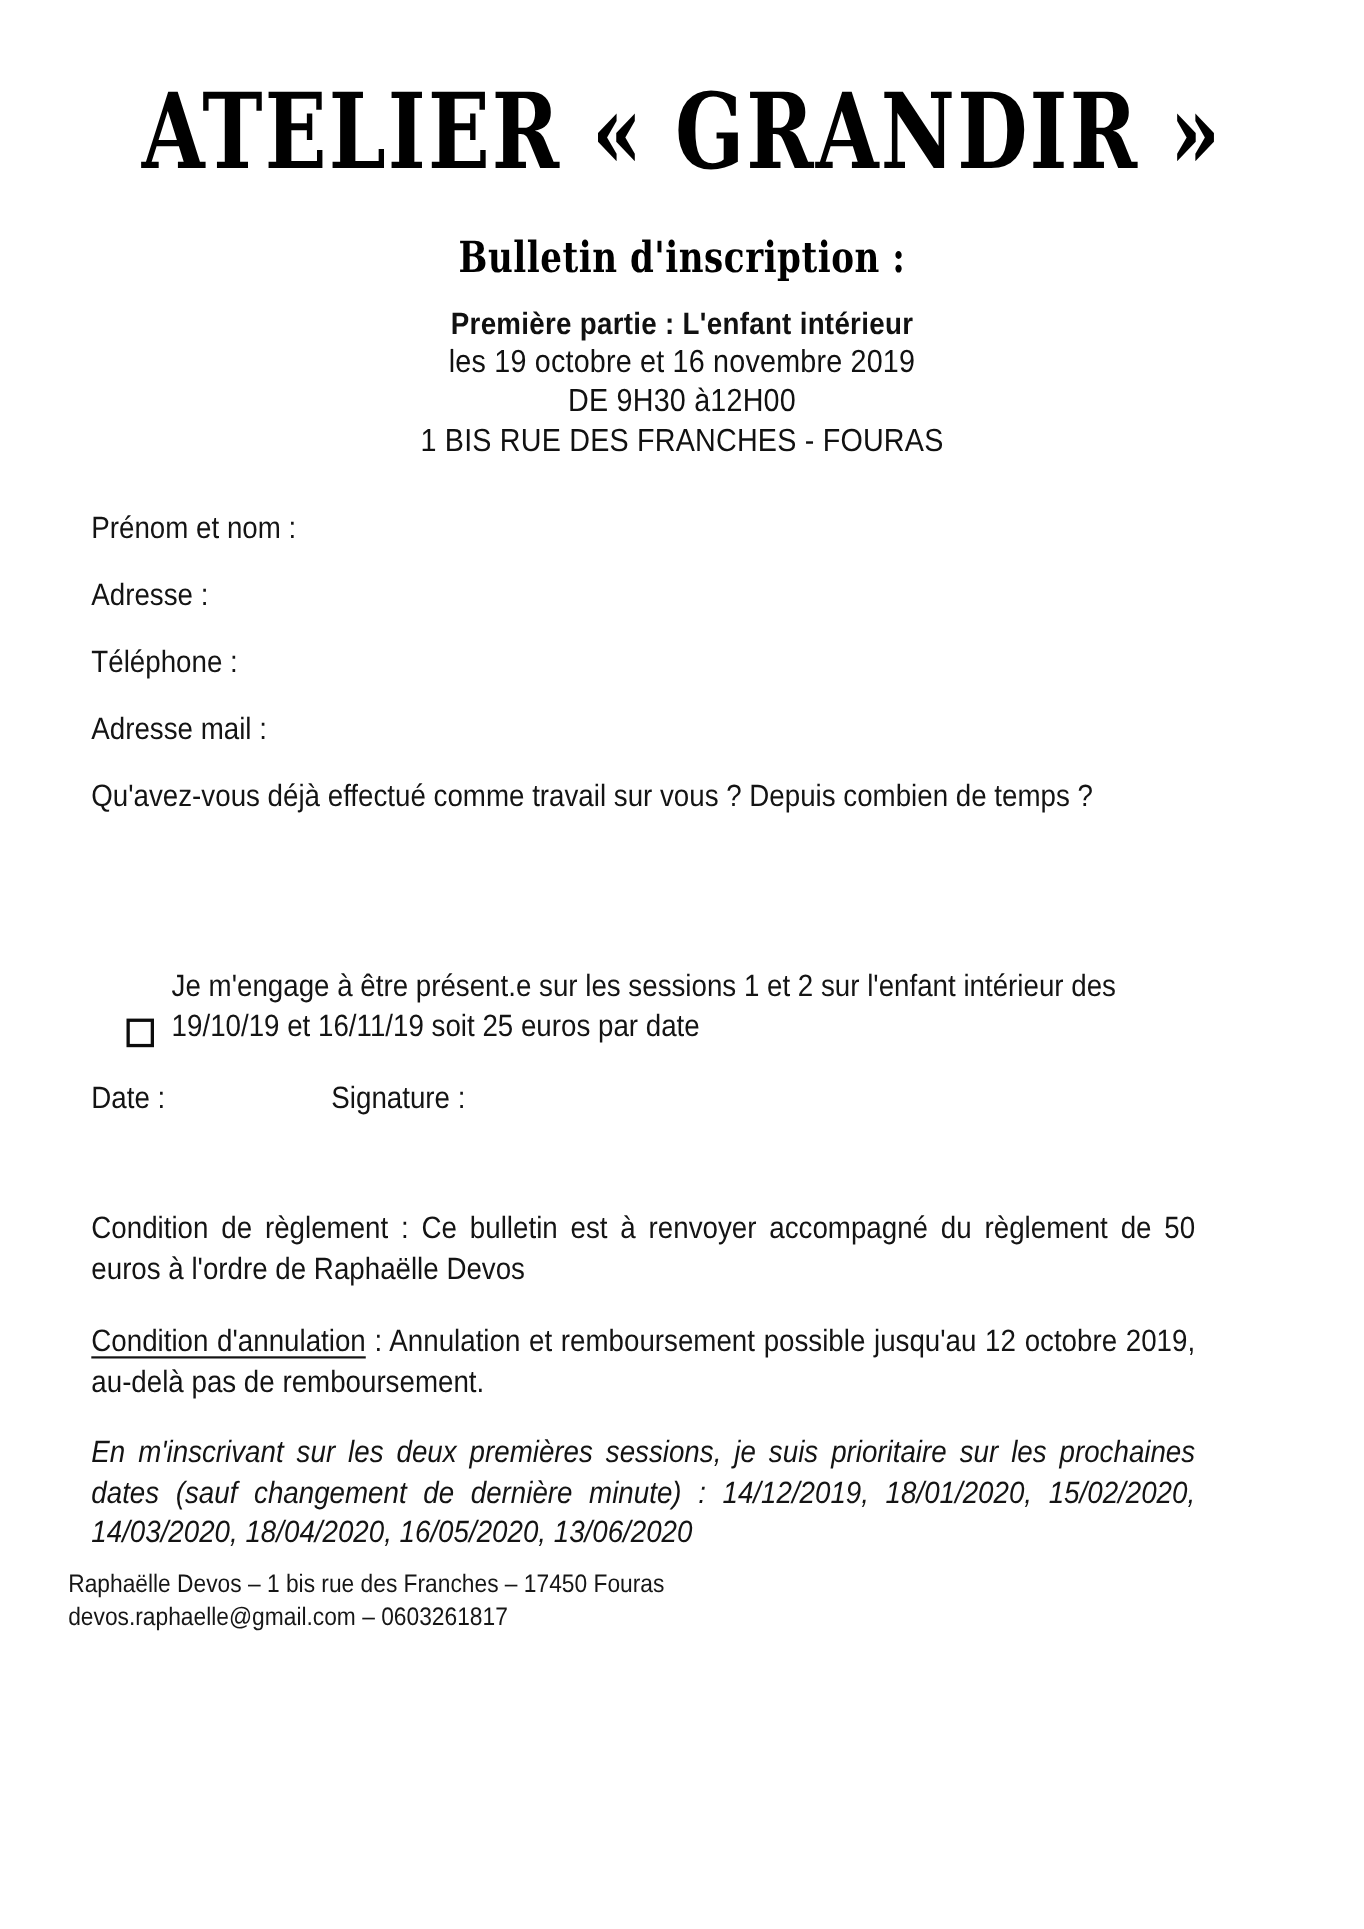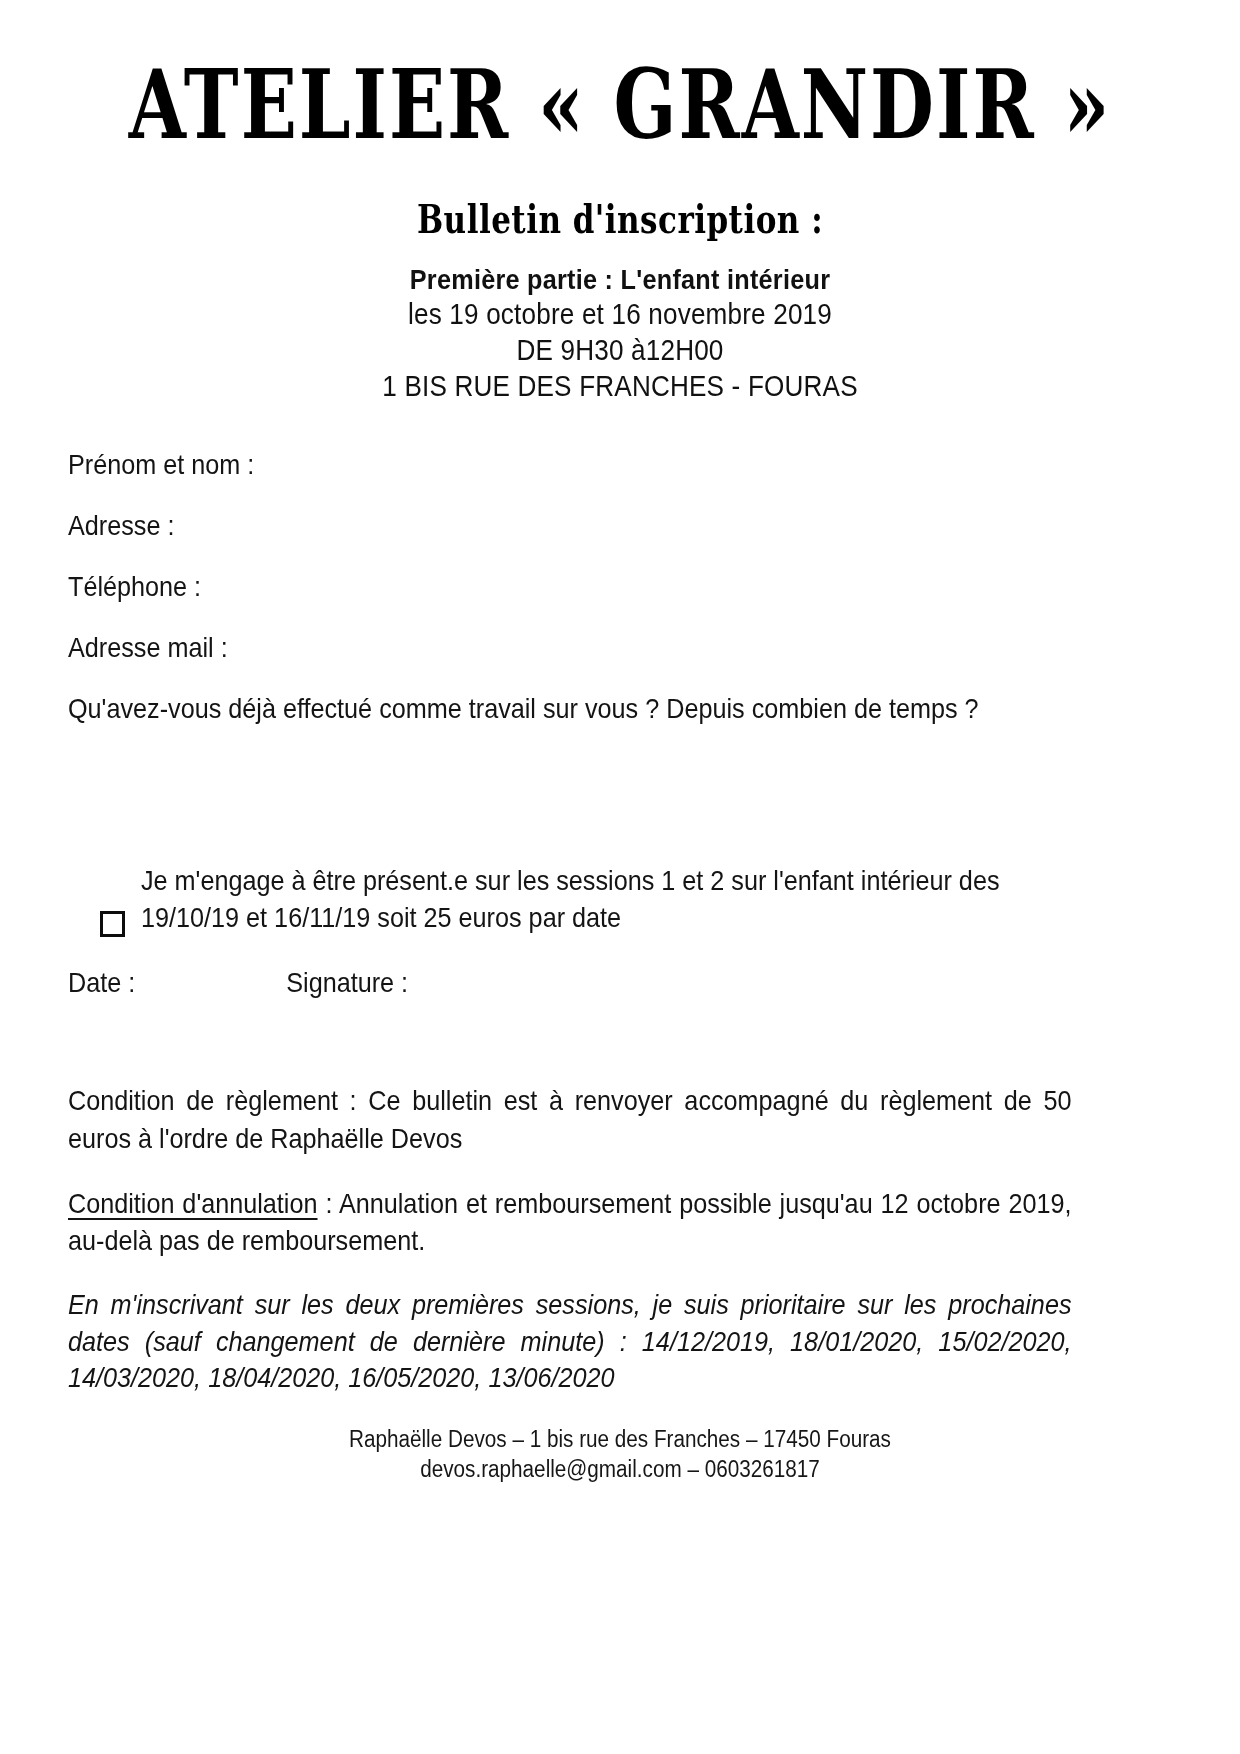--- a/index.html
+++ b/index.html
@@ -12,21 +12,21 @@
     height: 1754px;
     position: relative;
     font-family: "Liberation Sans", sans-serif;
     color: #0a0a0a;
     overflow: hidden;
   }
 
   .page {
     position: absolute;
     inset: 0;
-    padding: 0;
+    padding: 15px;
   }
 
   
   .title {
     text-align: center;
     margin: 58px 0 0 0;
     font-family: "DejaVu Serif", serif;
     font-weight: 700;
     font-size: 76px;
     line-height: 1.0;
@@ -164,21 +164,21 @@
     transform-origin: left top;
     width: 1115px;
   }
 
   
   .footer {
     position: absolute;
     left: 0;
     right: 0;
     top: 1425px;
-    text-align: center;
+    text-align: left;
   }
   .footer div {
     font-family: "Liberation Sans", sans-serif;
     font-weight: 300;
     font-size: 23px;
     line-height: 1.3;
     color: #161616;
     transform: scaleX(0.9);
   }
 </style>

